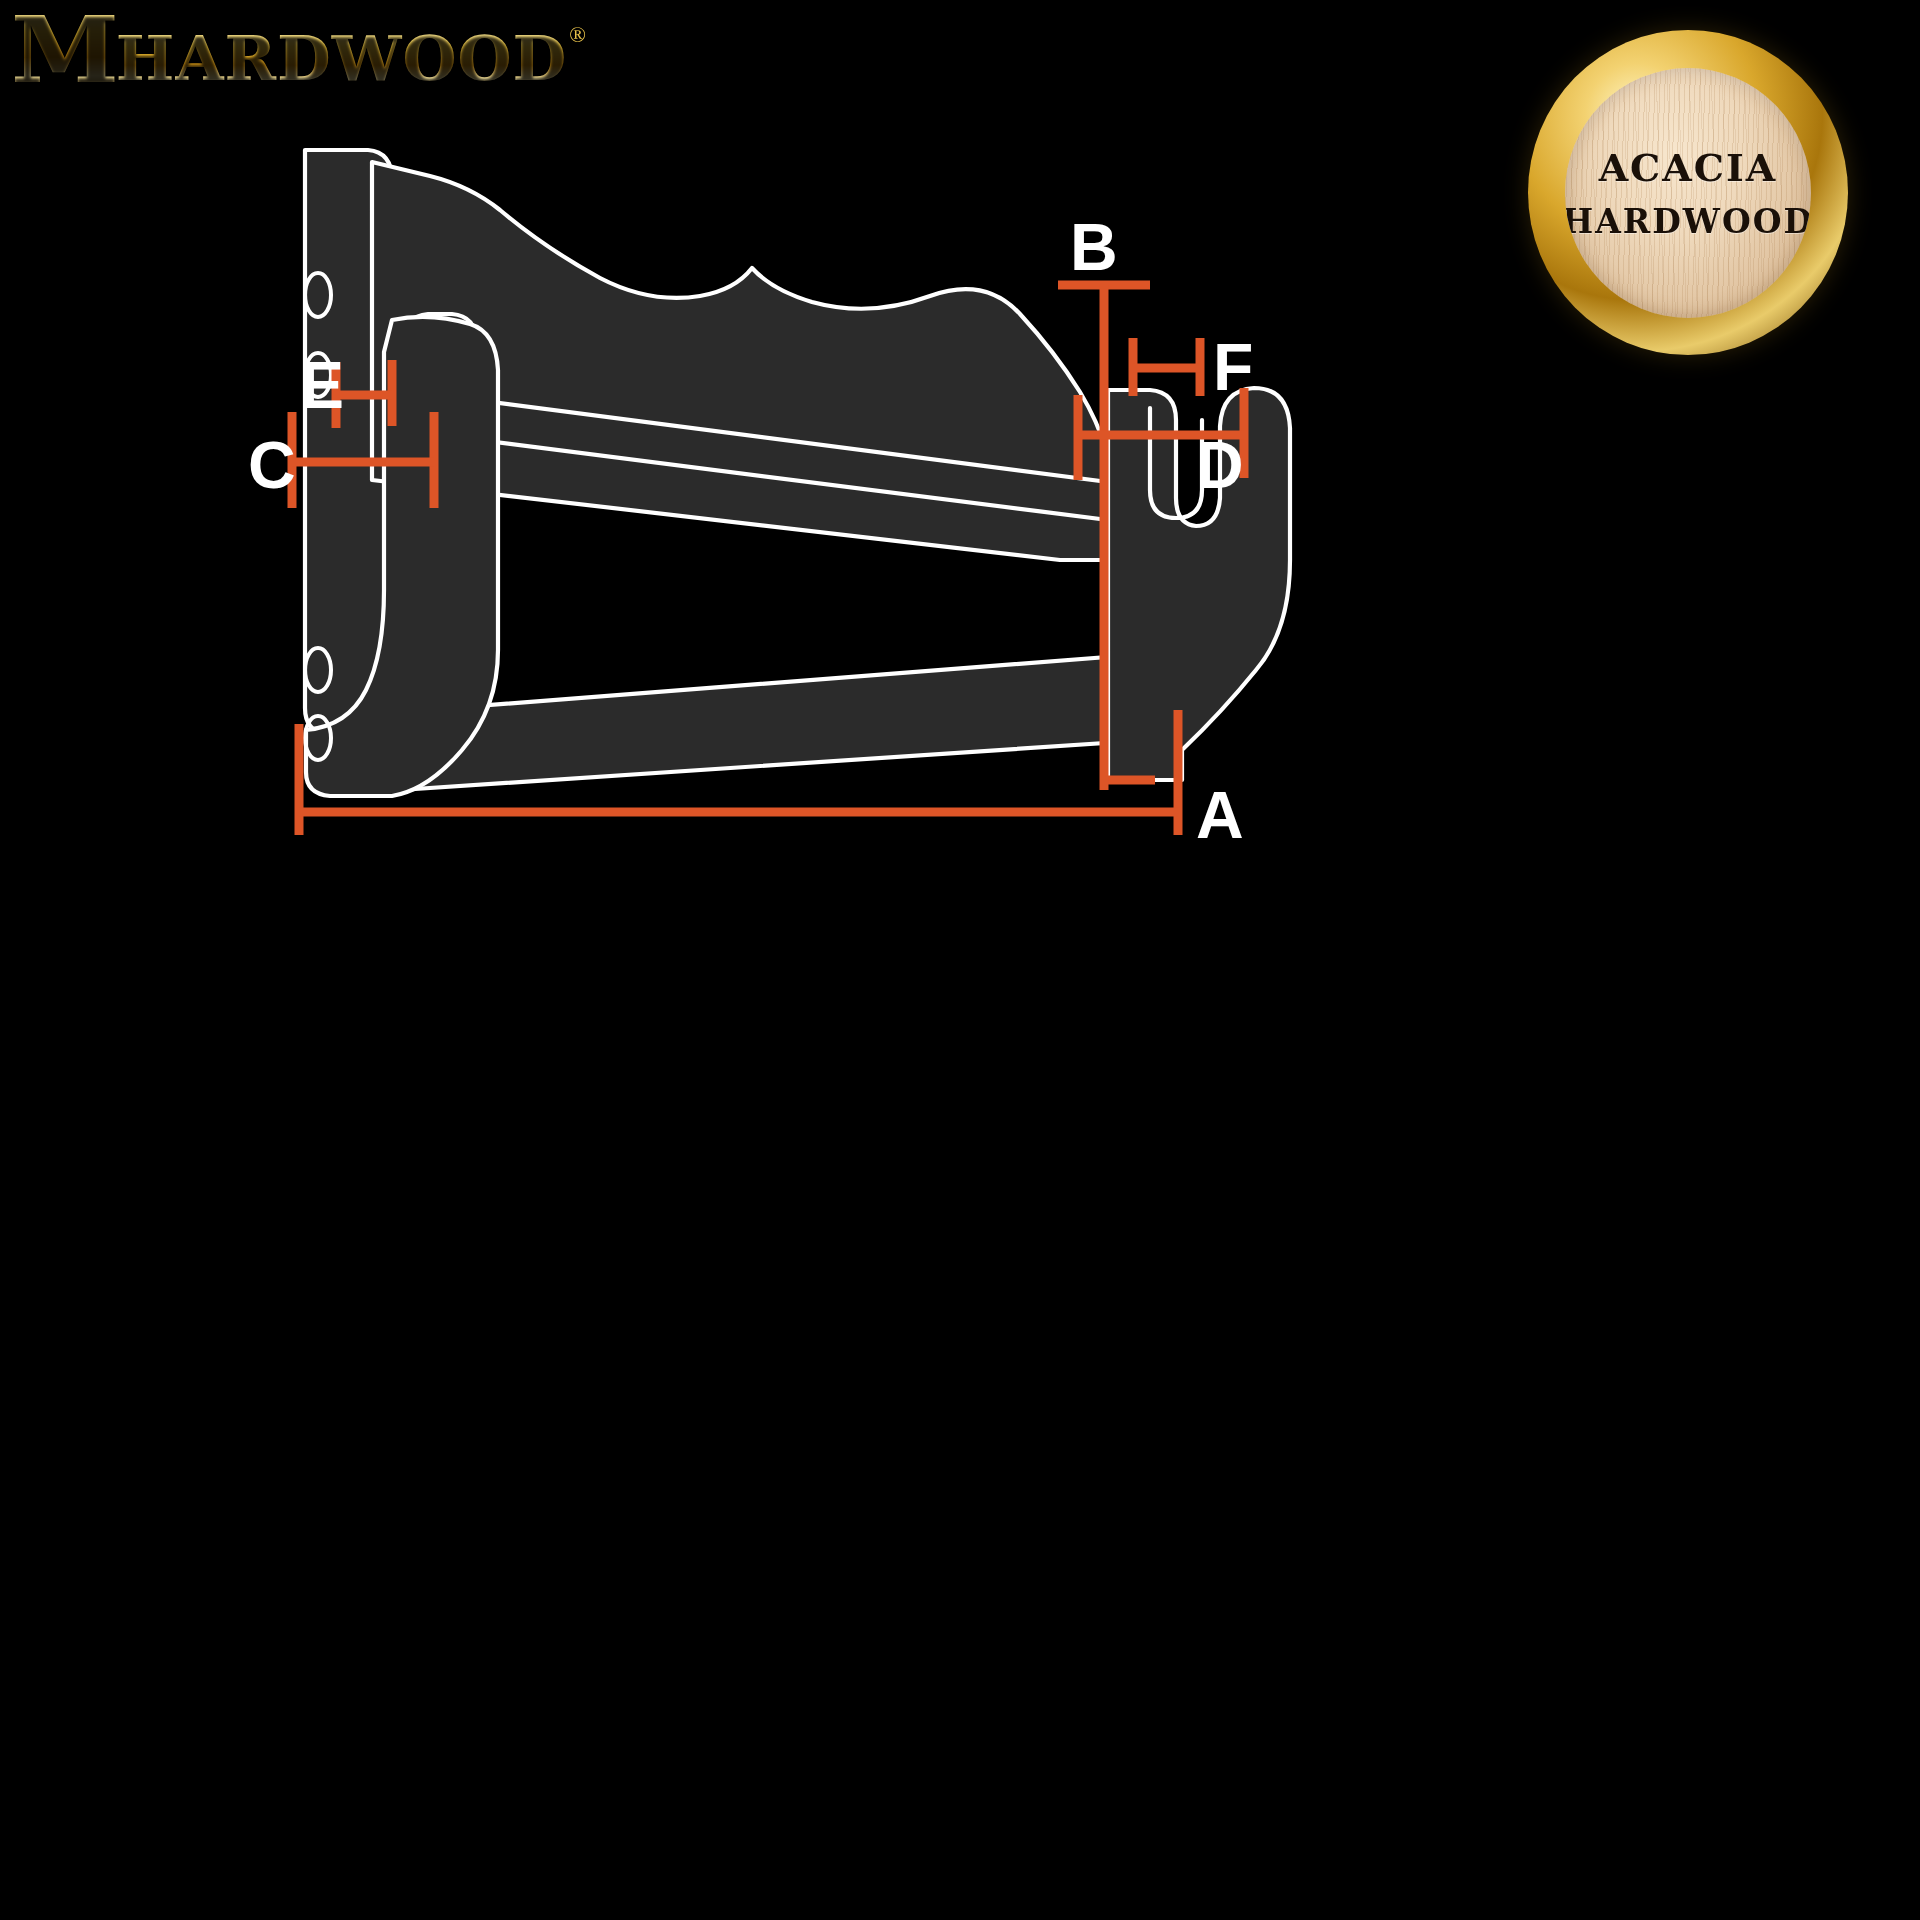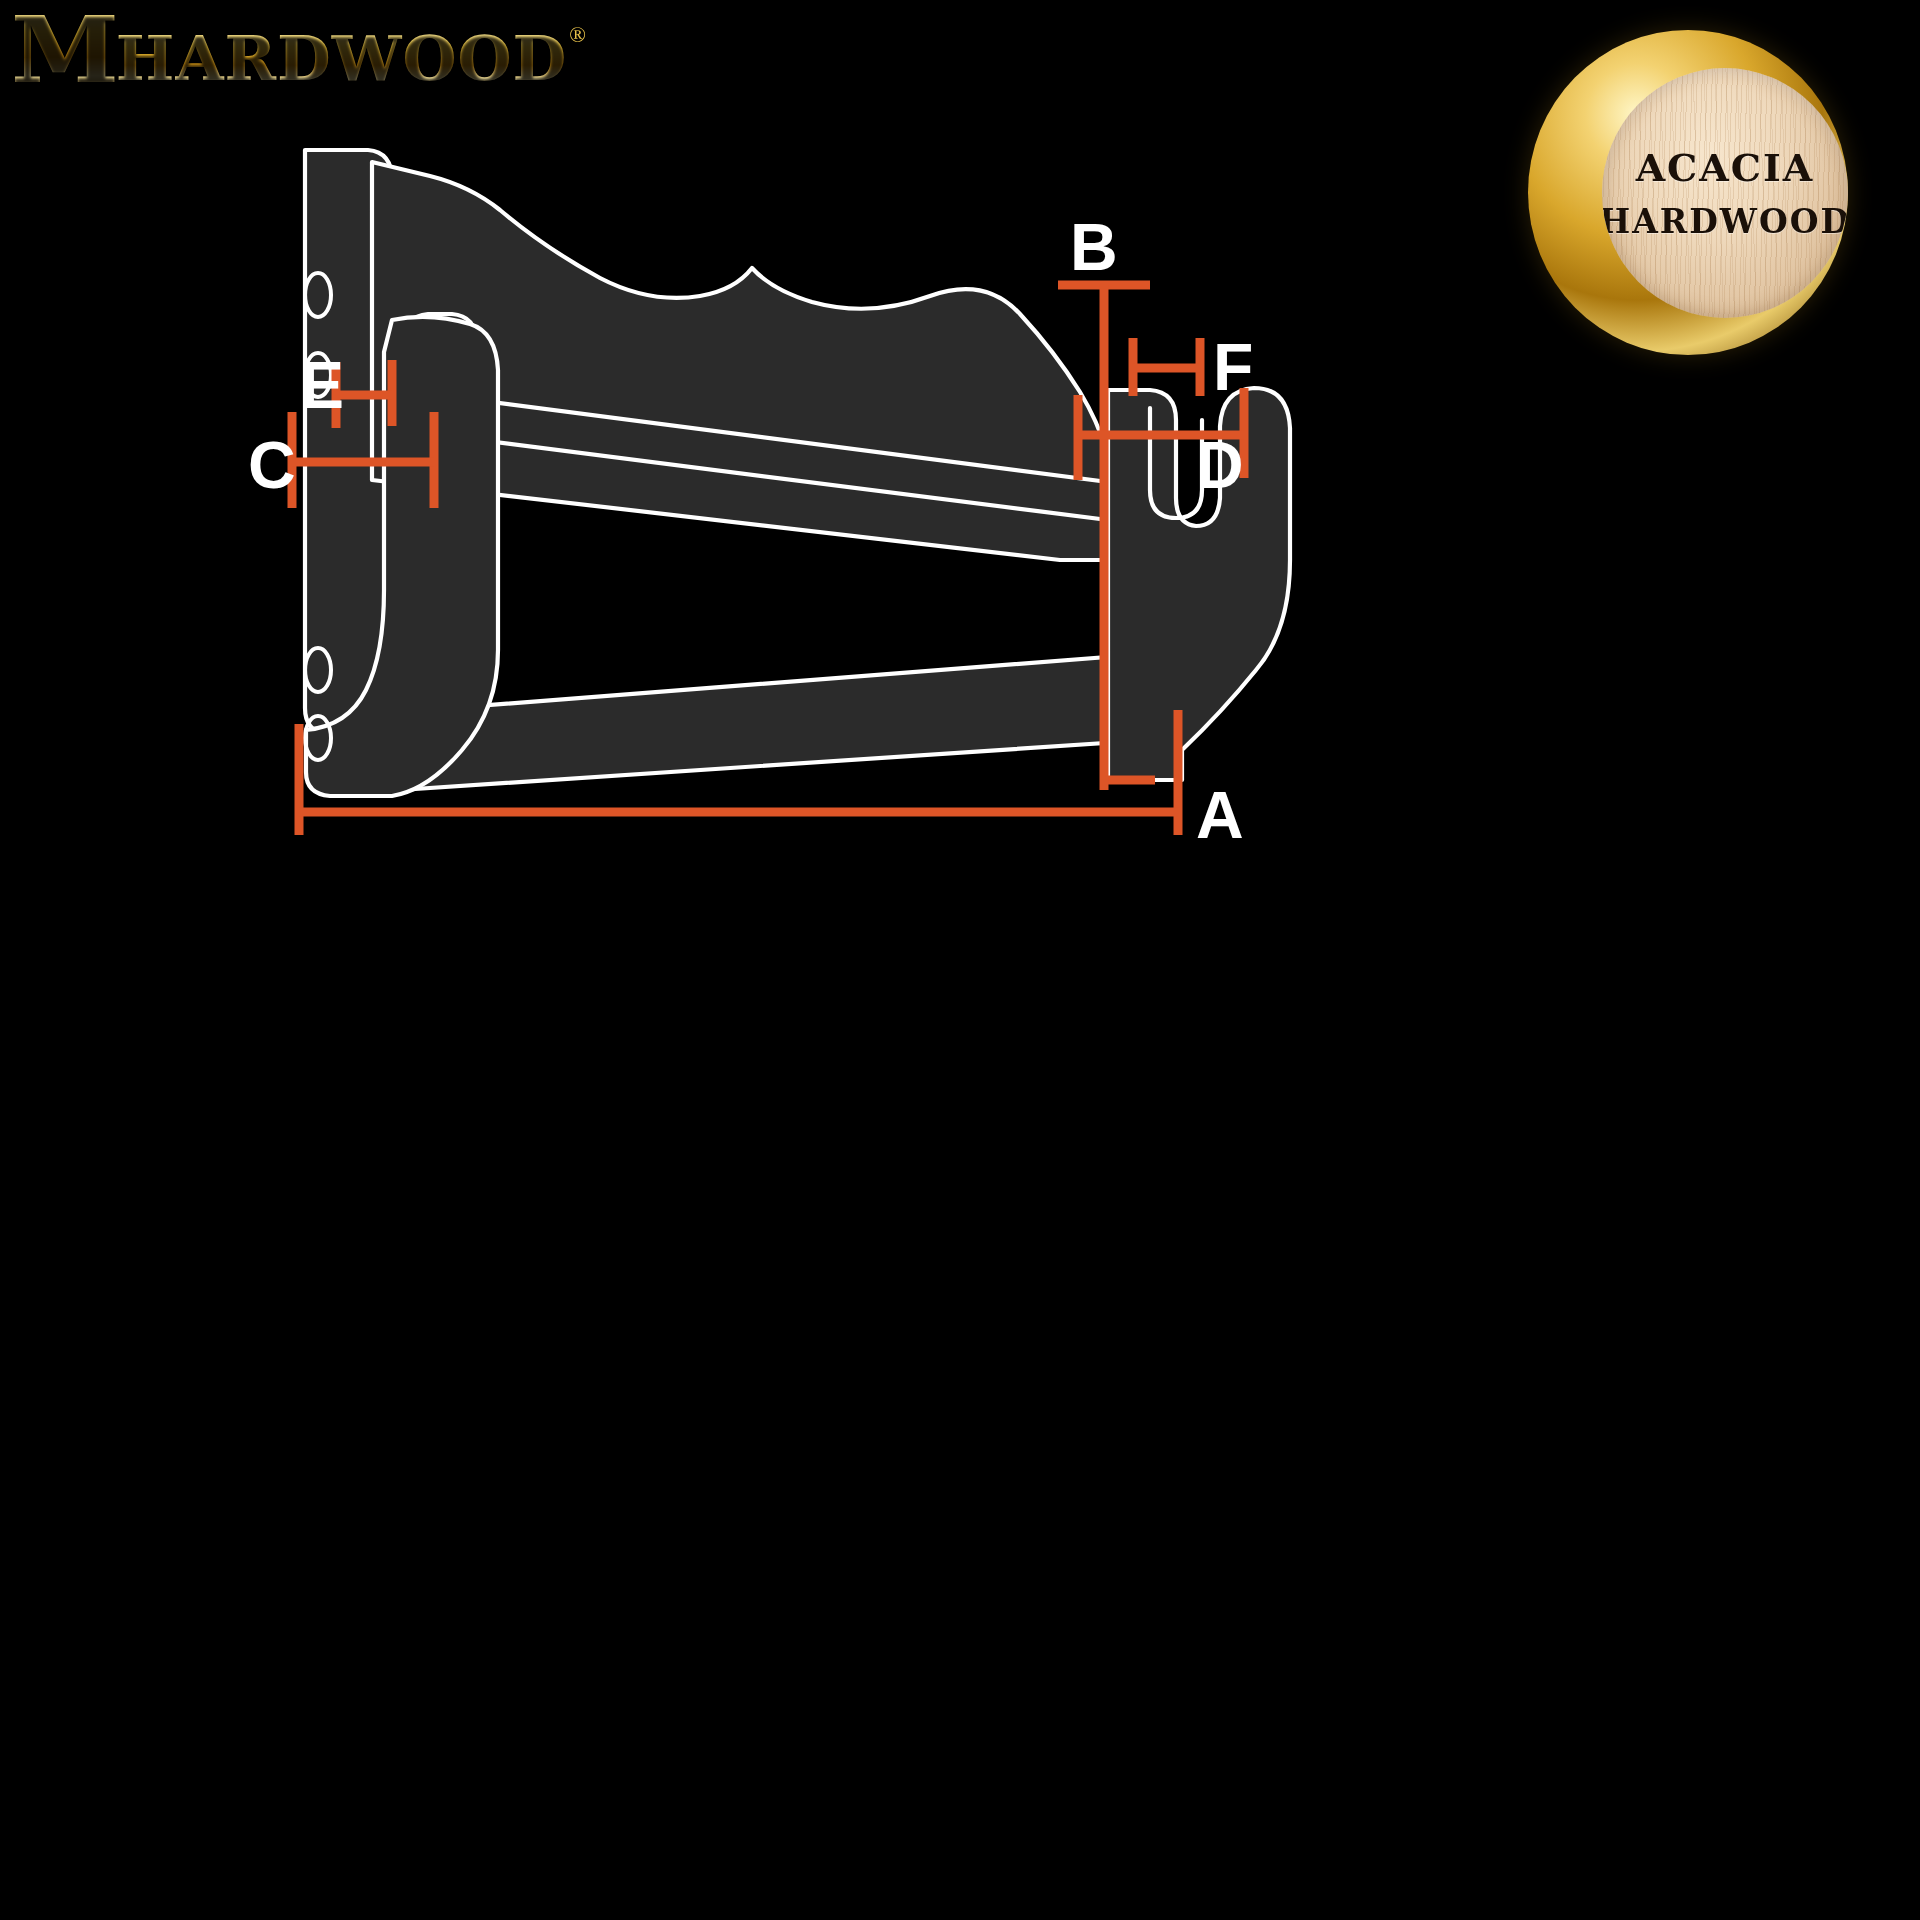--- a/index.html
+++ b/index.html
@@ -37,21 +37,21 @@
     font-size:22px;color:#E8C24A;margin-top:14px;margin-left:2px;
   }
 
   
   #material-badge{
     position:absolute;left:1528px;top:30px;width:320px;height:325px;
     border-radius:50%;
     background:
       radial-gradient(circle at 34% 26%, #FFF7C8 0%, #F3D271 16%, #D9A72C 38%, #A9760C 58%, #E9CB6A 74%, #7E560A 92%, #C9A03A 100%);
     box-shadow:0 0 26px rgba(200,150,30,.22);
-    display:flex;align-items:center;justify-content:flex-end;
+    display:flex;align-items:center;justify-content:center;
   }
   #material-badge .wood-face{
     width:246px;height:250px;border-radius:50%;
     background:
       repeating-linear-gradient(92deg,
         rgba(173,128,78,.22) 0px, rgba(173,128,78,.22) 1px,
         rgba(255,255,255,0) 1px, rgba(255,255,255,0) 5px),
       repeating-linear-gradient(88deg,
         rgba(150,104,58,.13) 0px, rgba(150,104,58,.13) 1px,
         rgba(255,255,255,0) 1px, rgba(255,255,255,0) 11px),

